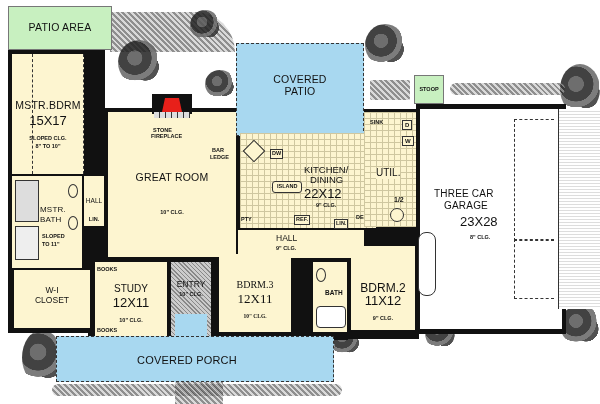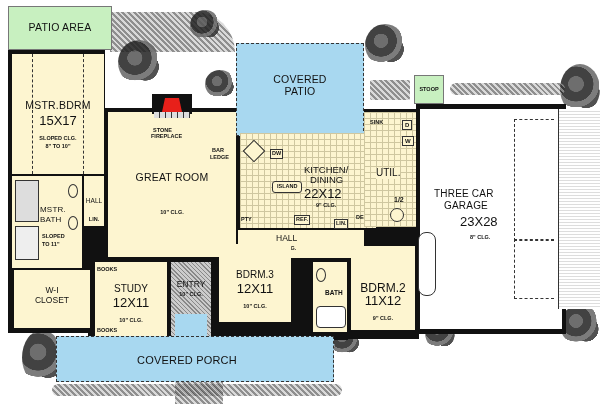--- a/index.html
+++ b/index.html
@@ -51,21 +51,21 @@
 
 <div class="wall" style="left:8px;top:50px;width:97px;height:283px;"></div>
 <div class="wall" style="left:105px;top:108px;width:134px;height:160px;"></div>
 <div class="wall" style="left:237px;top:109px;width:182px;height:230px;"></div>
 <div class="wall" style="left:88px;top:258px;width:260px;height:82px;"></div>
 
 <div class="green" style="left:8px;top:6px;width:104px;height:44px;">
   <div class="lbl name" style="left:0;right:0;top:15px;">PATIO AREA</div>
 </div>
 
-<div class="room" style="left:12px;top:54px;width:92px;height:120px;">
+<div class="room" style="left:12px;top:54px;width:72px;height:120px;">
   <div class="dash" style="left:20px;top:0;width:52px;height:120px;border-top:none;border-bottom:none;"></div>
   <div class="lbl name" style="left:0;right:0;top:46px;">MSTR.BDRM</div>
   <div class="lbl dim" style="left:0;right:0;top:60px;">15X17</div>
   <div class="lbl clg" style="left:0;right:0;top:82px;">SLOPED CLG.</div>
   <div class="lbl clg" style="left:0;right:0;top:90px;">8" TO 10"</div>
 </div>
 
 <div class="room" style="left:12px;top:176px;width:70px;height:92px;">
   <div class="abs" style="left:3px;top:4px;width:22px;height:40px;background:#ddd;border:1px solid #333;"></div>
   <div class="abs" style="left:3px;top:50px;width:22px;height:32px;background:#eee;border:1px solid #333;"></div>
@@ -155,21 +155,21 @@
   <div class="lbl clg" style="left:0;right:0;top:56px;">10" CLG.</div>
   <div class="lbl small" style="left:2px;top:66px;">BOOKS</div>
 </div>
 
 <div class="abs" style="left:171px;top:262px;width:40px;height:74px;background:repeating-linear-gradient(45deg,#888 0 1px,#ccc 1px 3px);">
   <div class="lbl" style="left:0;right:0;top:18px;font-size:8.5px;">ENTRY</div>
   <div class="lbl clg" style="left:0;right:0;top:30px;">10" CLG.</div>
   <div class="abs" style="left:4px;top:52px;width:32px;height:22px;background:#a8d8f0;"></div>
 </div>
 
-<div class="room" style="left:219px;top:244px;width:72px;height:78px;">
+<div class="room" style="left:219px;top:254px;width:72px;height:78px;font-family:Liberation Serif, serif;">
   <div class="lbl" style="left:0;right:0;top:26px;font-size:10px;">BDRM.3</div>
   <div class="lbl dim" style="left:0;right:0;top:38px;">12X11</div>
   <div class="lbl clg" style="left:0;right:0;top:60px;">10" CLG.</div>
 </div>
 
 <div class="room" style="left:313px;top:262px;width:34px;height:70px;">
   <div class="fixture" style="left:3px;top:6px;width:10px;height:14px;"></div>
   <div class="lbl small" style="left:12px;top:28px;font-size:6.5px;">BATH</div>
   <div class="abs" style="left:3px;top:44px;width:28px;height:20px;border:1px solid #333;border-radius:4px;background:#fff;"></div>
 </div>

